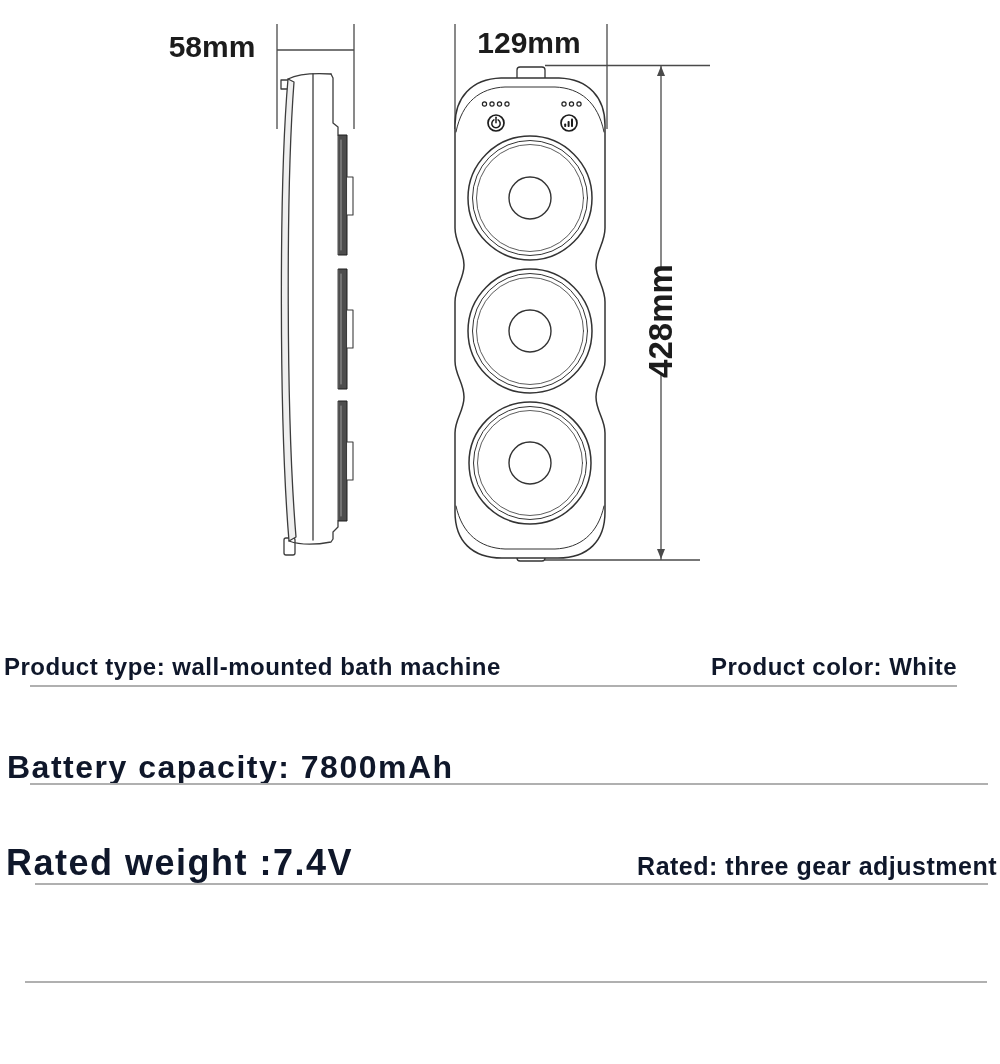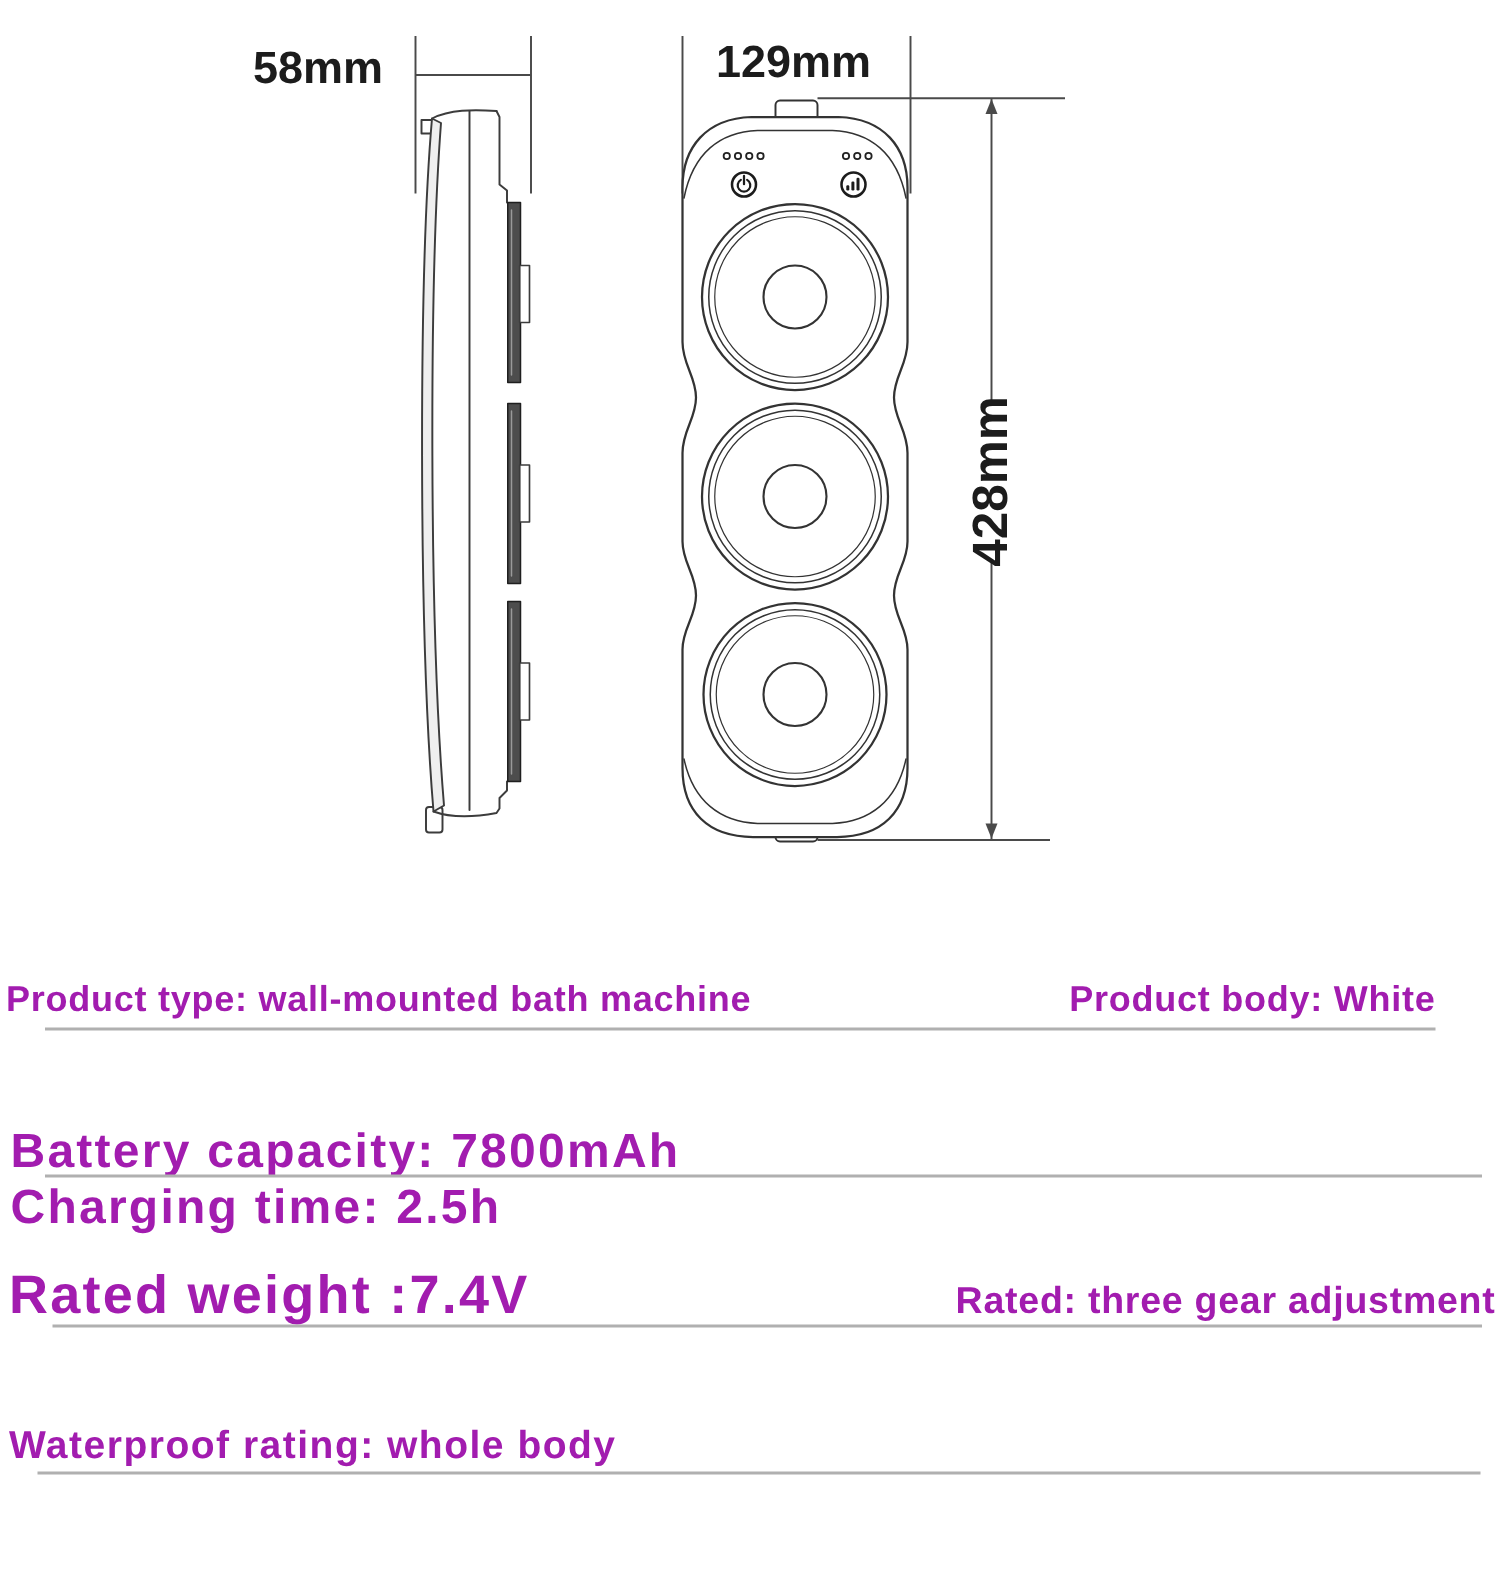--- a/index.html
+++ b/index.html
@@ -1,21 +1,21 @@
 <!DOCTYPE html>
 <html><head>
 <meta charset="utf-8">
 <style>
   html,body{margin:0;padding:0;background:#fff;}
   #page{position:relative;width:1000px;height:1064px;background:#ffffff;overflow:hidden;
         font-family:"Liberation Sans",sans-serif;color:#111;margin-top:22px;}
   #drawing{position:absolute;top:0;left:0;}
   .dimtext{font-family:"Liberation Sans",sans-serif;font-weight:bold;fill:#1c1c1c;}
   .row{position:absolute;left:0;right:0;display:flex;justify-content:space-between;
-       align-items:baseline;font-weight:bold;color:#a21caf;white-space:nowrap;}
+       align-items:baseline;font-weight:bold;color:#0f172a;white-space:nowrap;}
   .r1{top:631px;padding:0 43px 0 4px;}
   .r1 .lft,.r1 .rgt{font-size:24px;letter-spacing:0.5px;}
   .r2{top:727px;padding:0 33px 0 7px;flex-direction:column;}
   .r2 .lft,.r2 .rgt{font-size:32px;letter-spacing:1.5px;}
   .r3{top:820px;padding:0 3px 0 6px;}
   .r3 .lft{font-size:36px;letter-spacing:1.5px;}
   .r3 .rgt{font-size:25px;letter-spacing:0.5px;}
   .r4{top:926px;padding:0 2px 0 6px;}
   .r4 .lft,.r4 .rgt{font-size:26px;letter-spacing:1px;}
   .r5{top:1018px;padding:0 1px 0 13px;}
@@ -153,36 +153,34 @@
         <circle cx="530" cy="441" r="61" stroke-width="1.5"></circle>
         <circle cx="530" cy="441" r="56.5" stroke-width="1"></circle>
         <circle cx="530" cy="441" r="52.5" stroke-width="0.8"></circle>
         <circle cx="530" cy="441" r="21" stroke-width="1.4"></circle>
       </g>
     </g>
   </svg>
 
   <div class="row r1">
     <span class="lft">Product type: wall-mounted bath machine</span>
-    <span class="rgt">Product body: White</span>
+    <span class="rgt">Product color: White</span>
   </div>
   <div class="uline u1"></div>
 
   <div class="row r2">
     <span class="lft">Battery capacity: 7800mAh</span>
-    <span class="rgt">Charging time: 2.5h</span>
   </div>
   <div class="uline u2"></div>
 
   <div class="row r3">
     <span class="lft">Rated weight :7.4V</span>
     <span class="rgt">Rated: three gear adjustment</span>
   </div>
   <div class="uline u3"></div>
 
   <div class="row r4">
-    <span class="rgt">Waterproof rating: whole body</span>
   </div>
   <div class="uline u4"></div>
 
   <div class="uline u5"></div>
 
 </div>
 
 </body></html>

